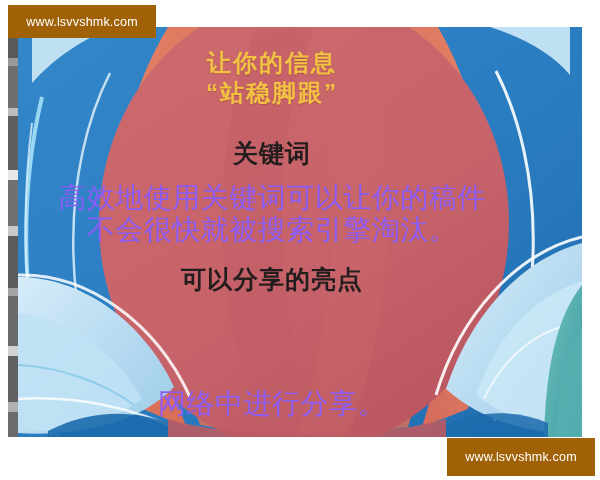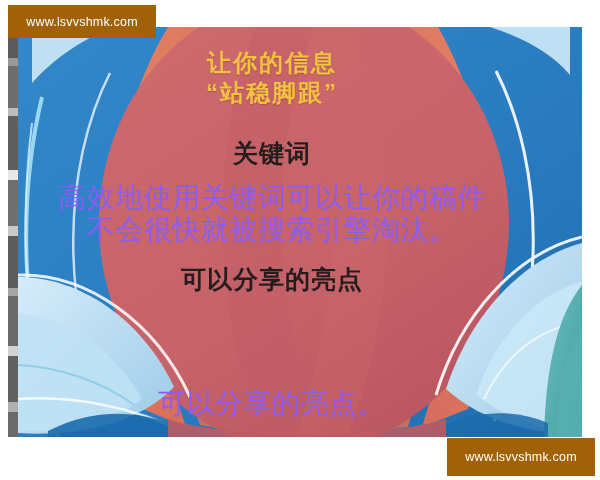--- a/index.html
+++ b/index.html
@@ -174,17 +174,17 @@
 
 <div id="text-layer">
   <div class="tx title-line" id="title1">让你的信息</div>
   <div class="tx title-line" id="title2">“站稳脚跟”</div>
 
   <div class="tx sec-head" id="kw-head">关键词</div>
   <div class="tx sec-body" id="kw-l1">高效地使用关键词可以让你的稿件</div>
   <div class="tx sec-body" id="kw-l2">不会很快就被搜索引擎淘汰。</div>
 
   <div class="tx sec-head" id="hl-head">可以分享的亮点</div>
-  <div class="tx sec-body" id="hl-l3">可以分享的亮点。</div>
+  <div class="tx sec-body" id="hl-l3">网络中进行分享。</div>
 </div>
 
 <div class="wm" id="wm-top">www.lsvvshmk.com</div>
 <div class="wm" id="wm-bottom">www.lsvvshmk.com</div>
 
 </body></html>

